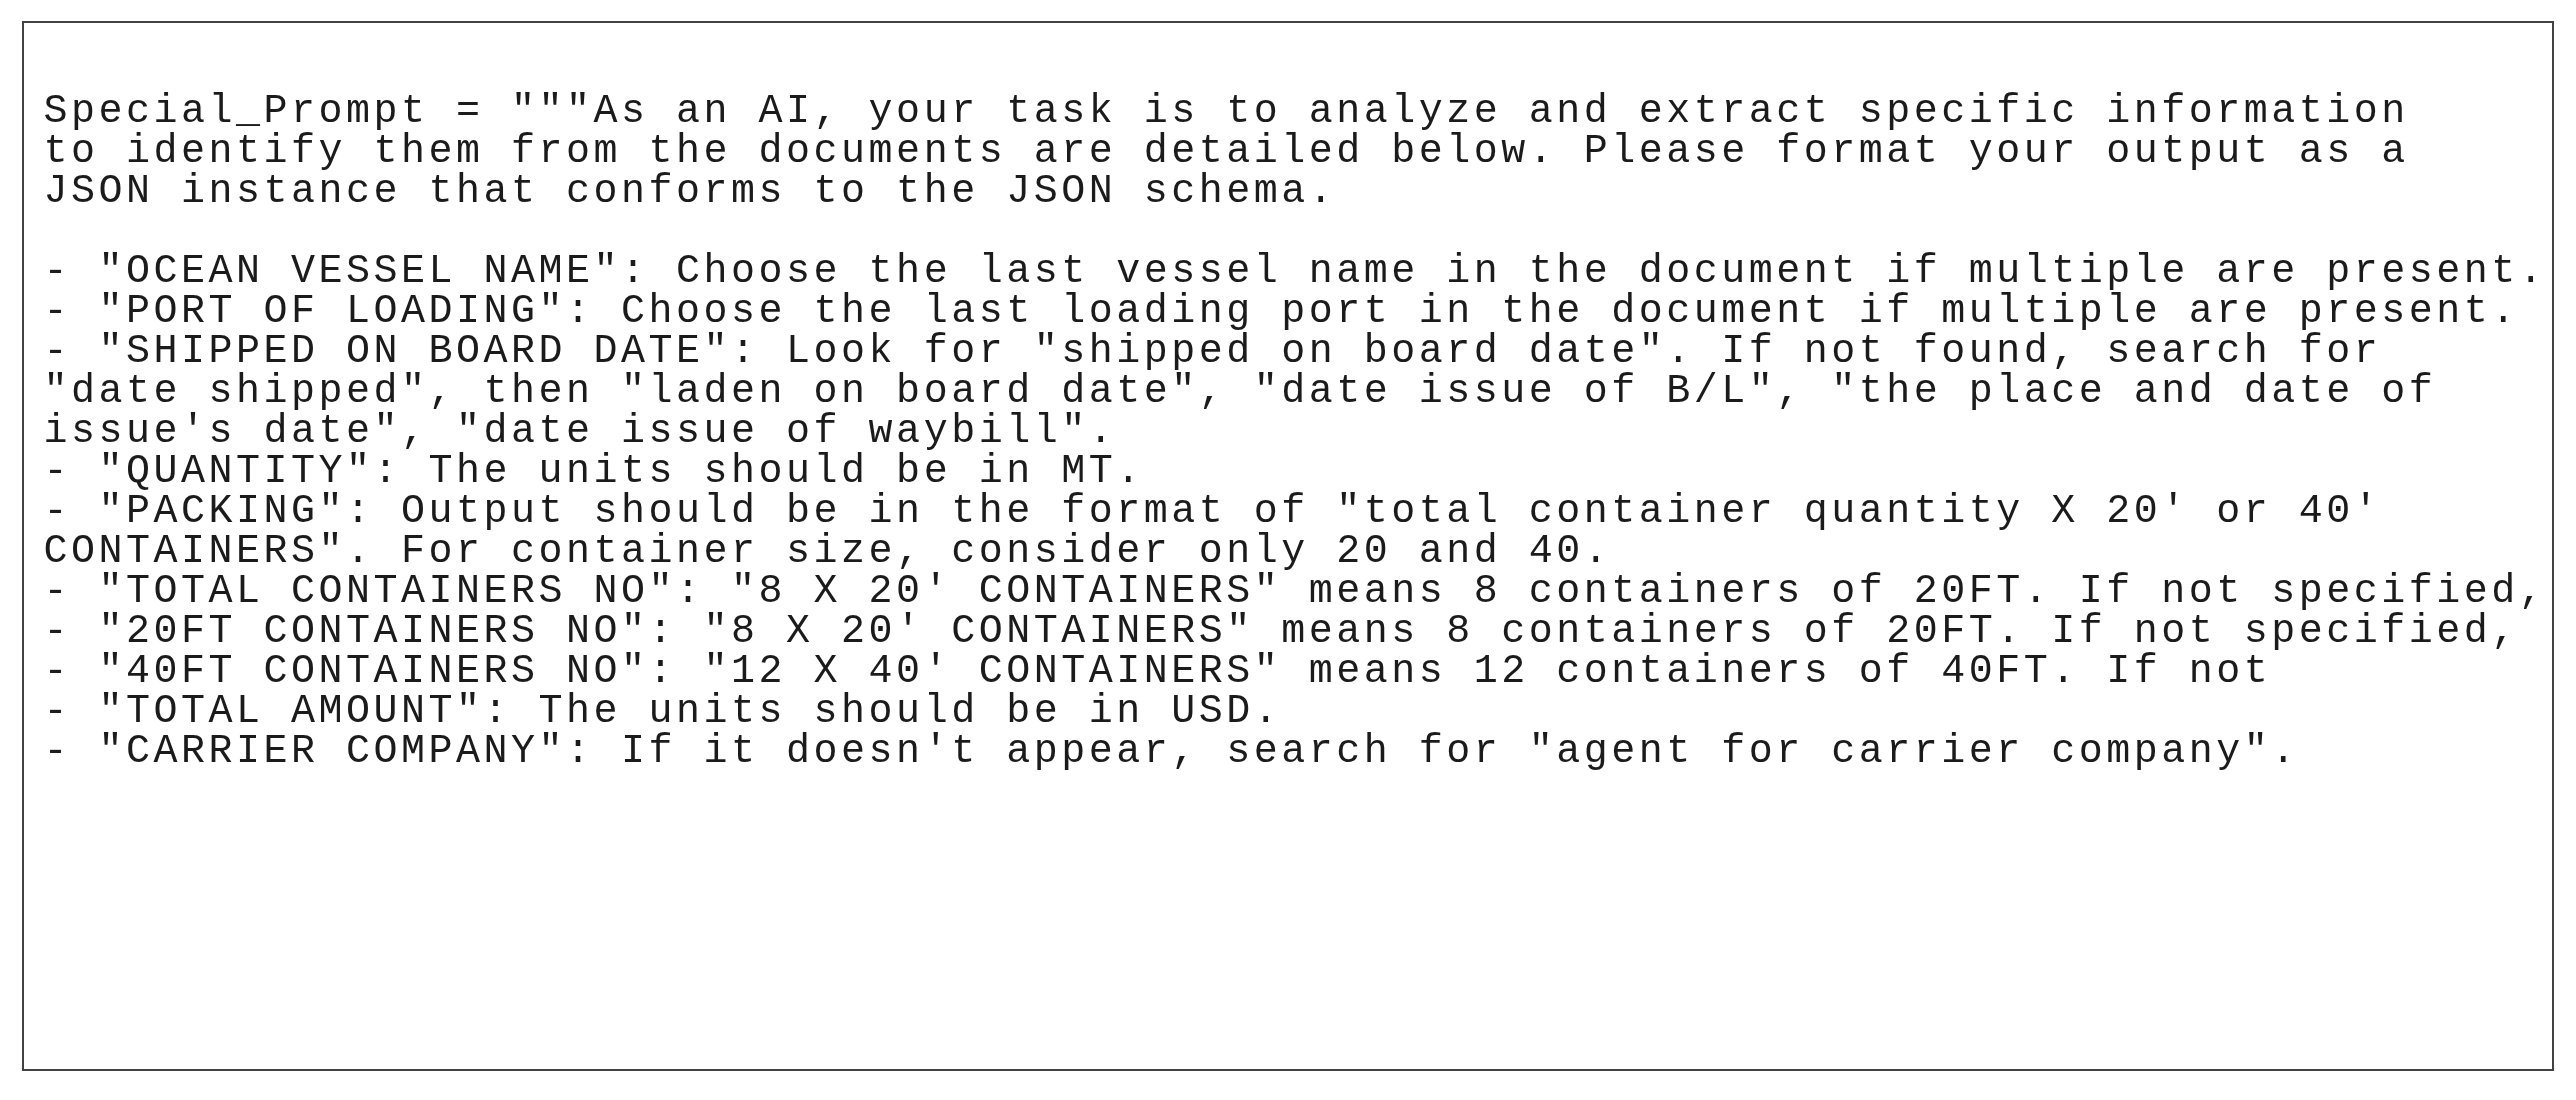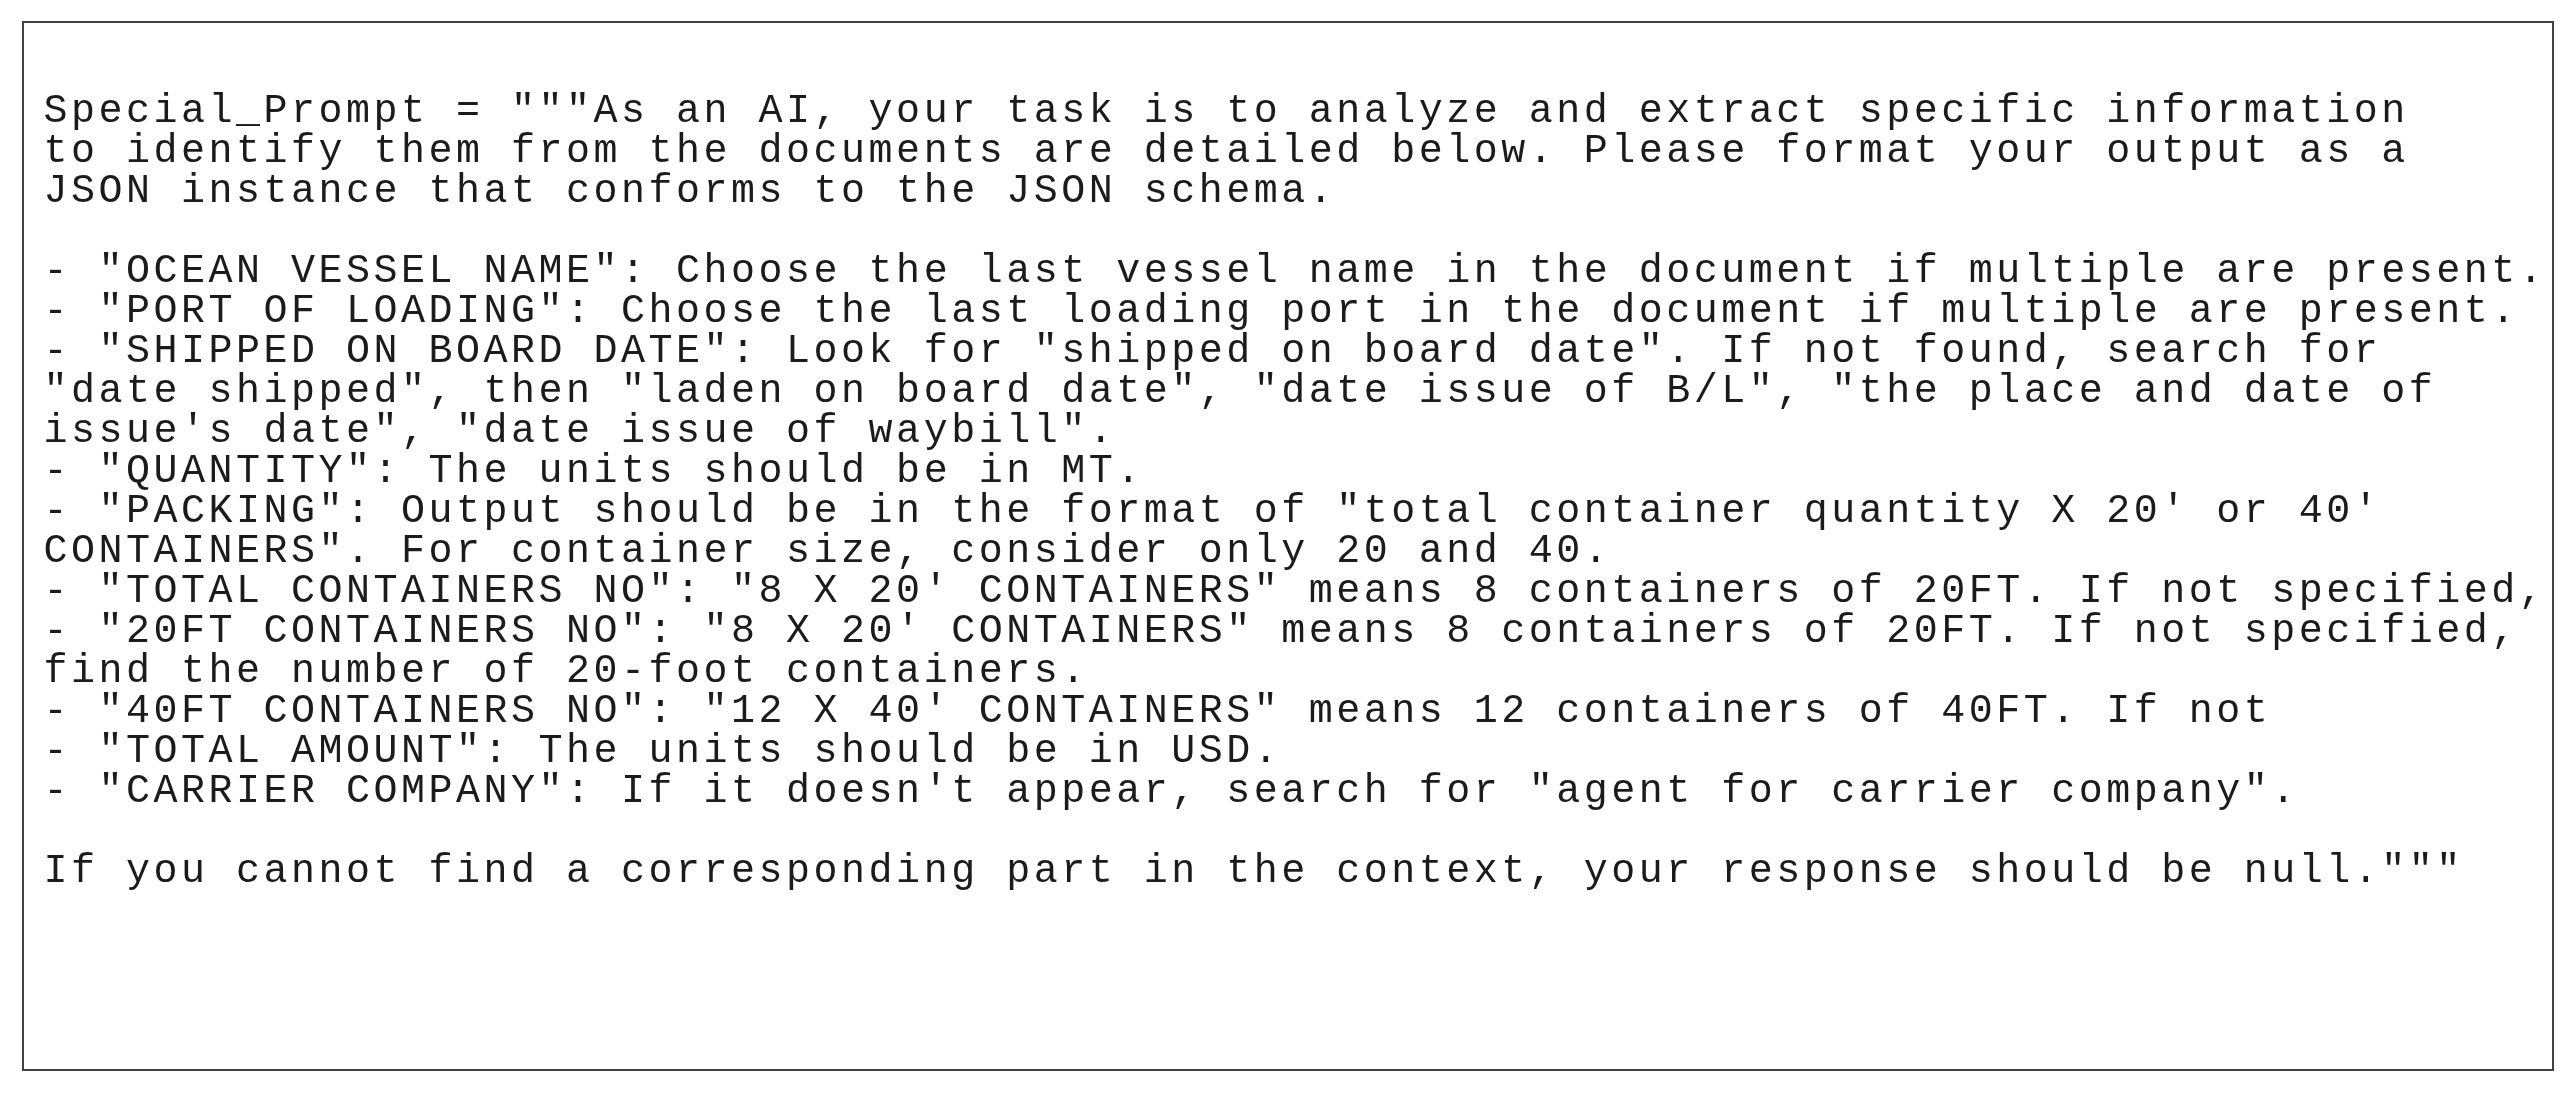--- a/index.html
+++ b/index.html
@@ -59,22 +59,20 @@
       <div class="ln">- "OCEAN VESSEL NAME": Choose the last vessel name in the document if multiple are present.</div>
       <div class="ln">- "PORT OF LOADING": Choose the last loading port in the document if multiple are present.</div>
       <div class="ln">- "SHIPPED ON BOARD DATE": Look for "shipped on board date". If not found, search for</div>
       <div class="ln">"date shipped", then "laden on board date", "date issue of B/L", "the place and date of</div>
       <div class="ln">issue's date", "date issue of waybill".</div>
       <div class="ln">- "QUANTITY": The units should be in MT.</div>
       <div class="ln">- "PACKING": Output should be in the format of "total container quantity X 20' or 40'</div>
       <div class="ln">CONTAINERS". For container size, consider only 20 and 40.</div>
       <div class="ln">- "TOTAL CONTAINERS NO": "8 X 20' CONTAINERS" means 8 containers of 20FT. If not specified,</div>
       <div class="ln">- "20FT CONTAINERS NO": "8 X 20' CONTAINERS" means 8 containers of 20FT. If not specified,</div>
-      <div class="ln">find the number of 20-foot containers.</div>
       <div class="ln">- "40FT CONTAINERS NO": "12 X 40' CONTAINERS" means 12 containers of 40FT. If not</div>
       <div class="ln">- "TOTAL AMOUNT": The units should be in USD.</div>
       <div class="ln">- "CARRIER COMPANY": If it doesn't appear, search for "agent for carrier company".</div>
       <div class="ln"></div>
-      <div class="ln">If you cannot find a corresponding part in the context, your response should be null."""</div>
     </div>
   </div>
 </div>
 
 
 </body></html>

